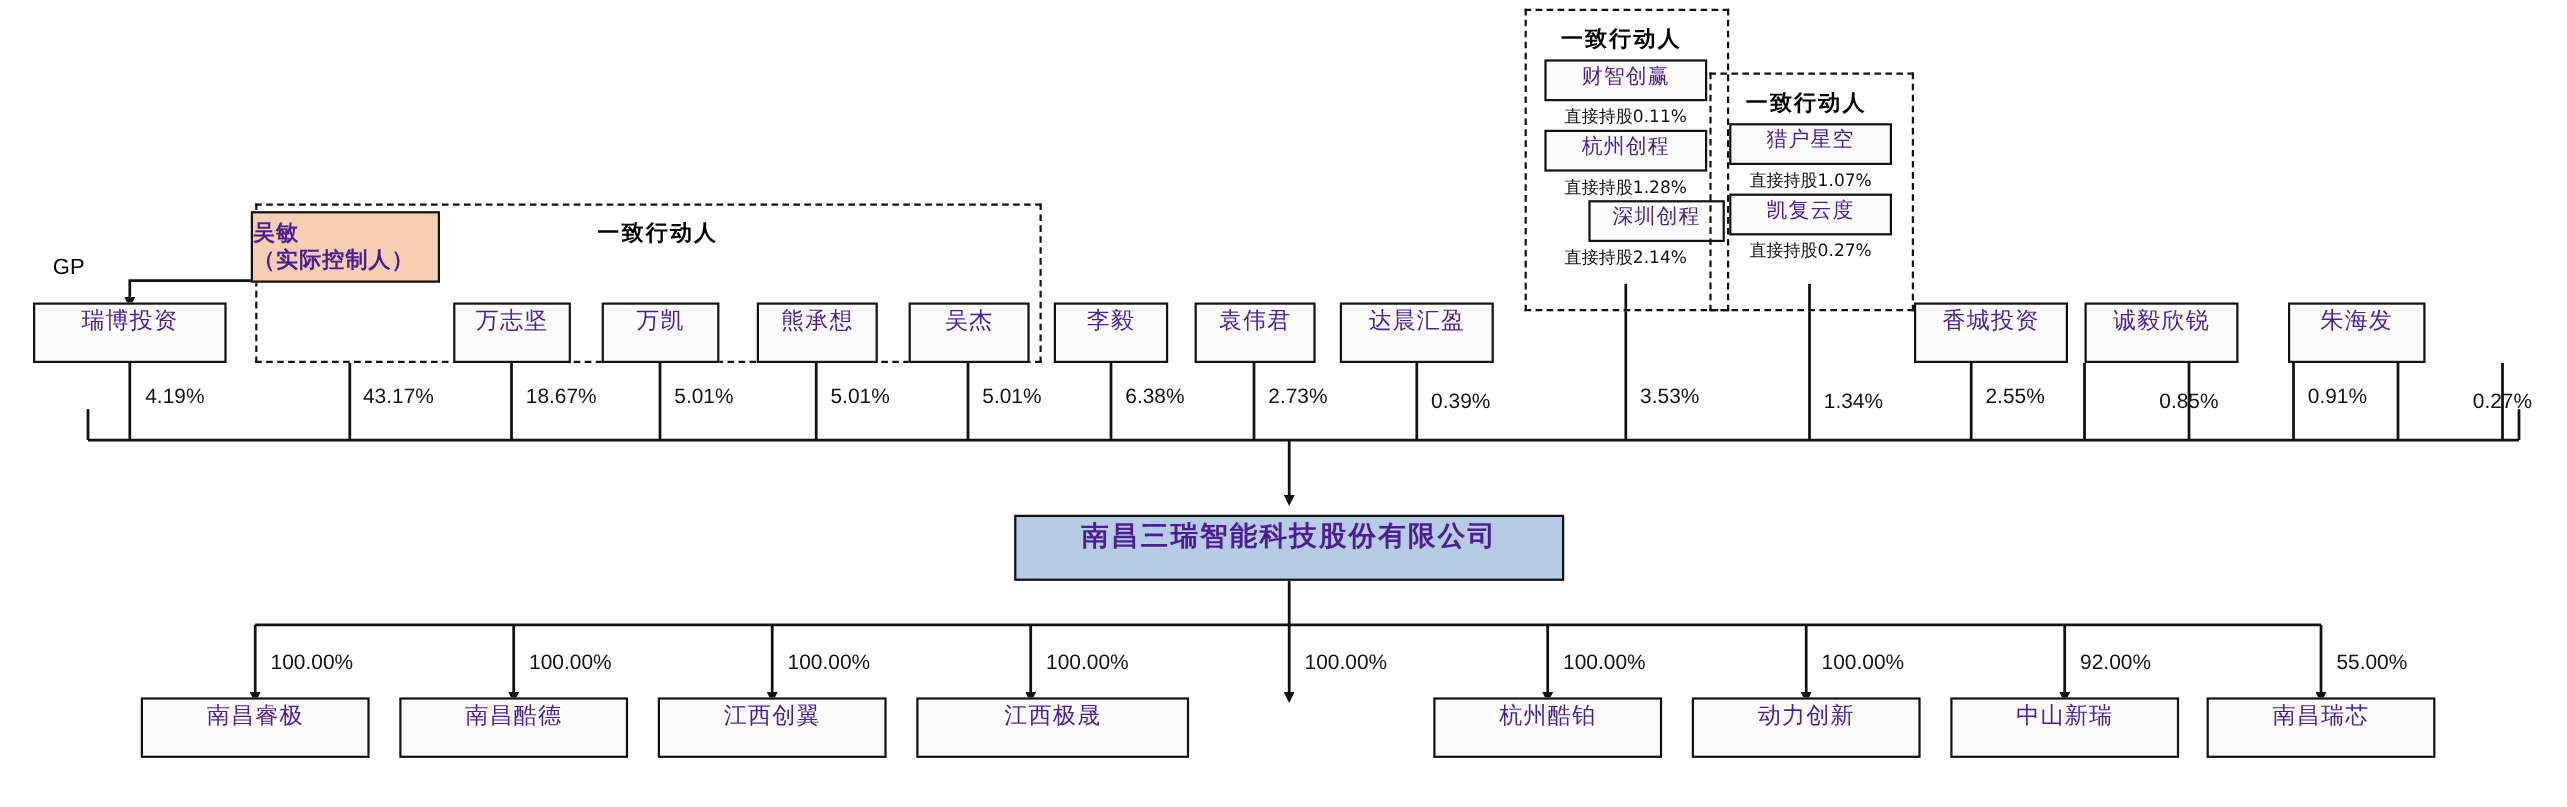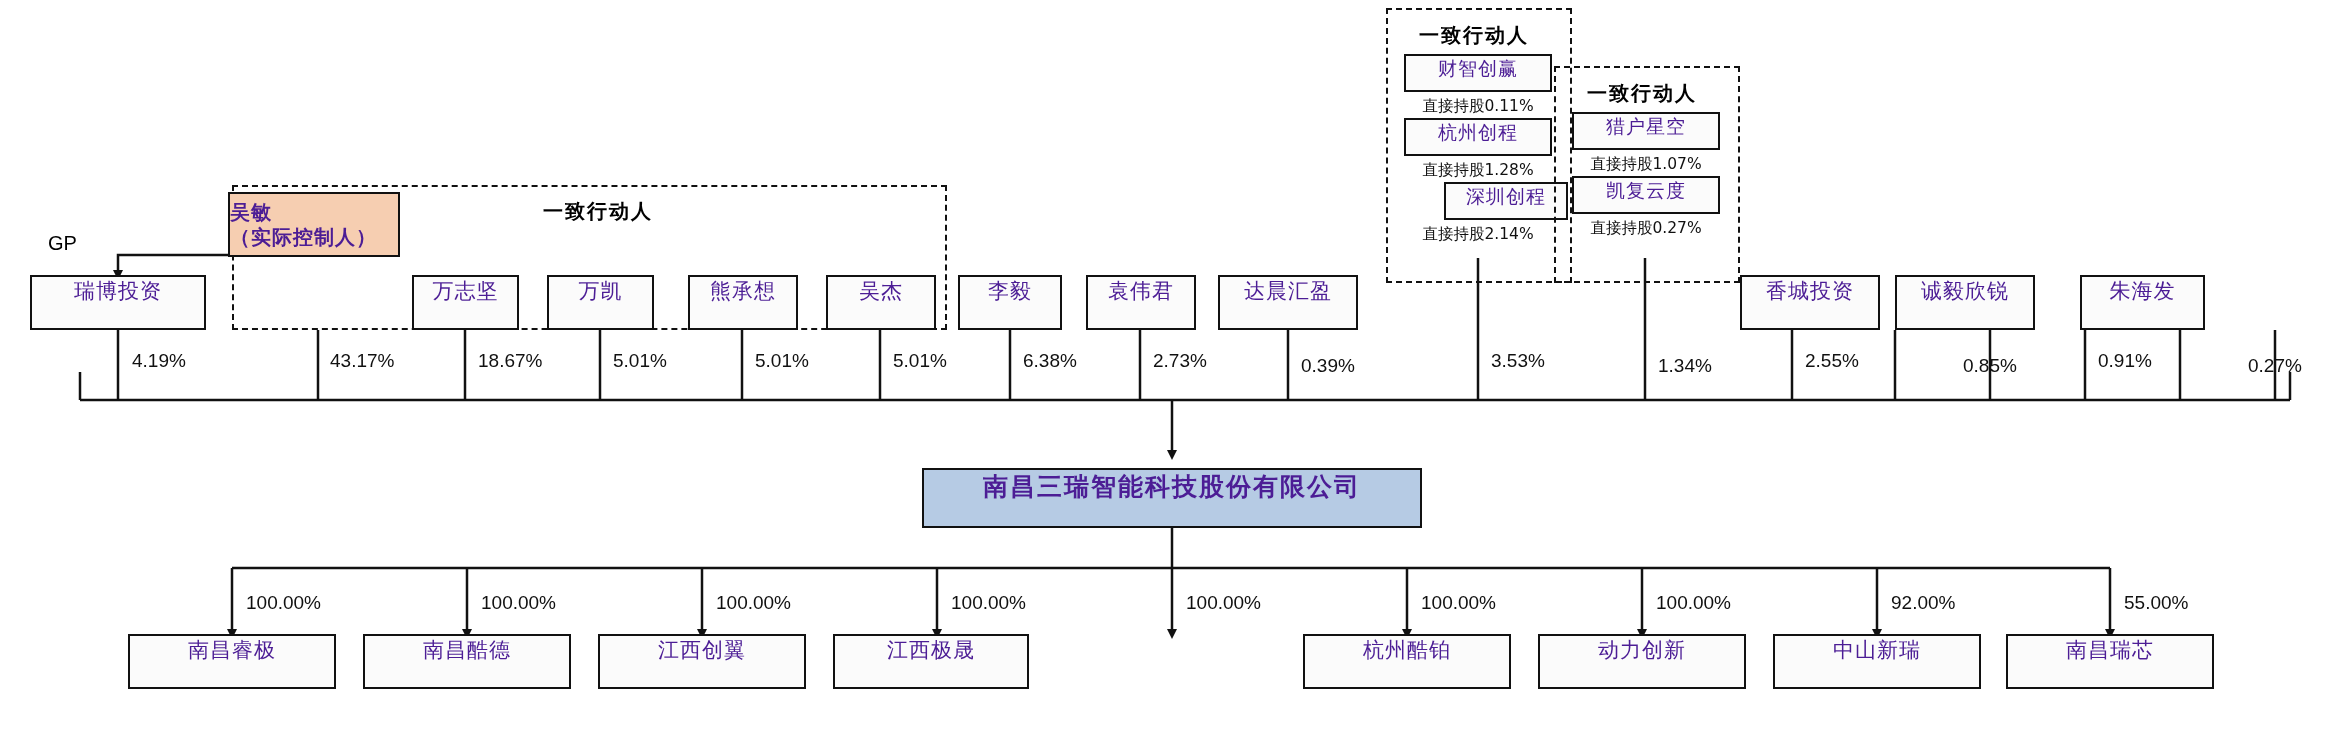--- a/index.html
+++ b/index.html
@@ -250,21 +250,21 @@
 
   <div class="ent-box" style="left:128px; top:634px; width:208px; height:55px;">
     <span>南昌睿极</span>
   </div>
   <div class="ent-box" style="left:363px; top:634px; width:208px; height:55px;">
     <span>南昌酷德</span>
   </div>
   <div class="ent-box" style="left:598px; top:634px; width:208px; height:55px;">
     <span>江西创翼</span>
   </div>
-  <div class="ent-box" style="left:833px; top:634px; width:196px; height:55px;">
+  <div class="ent-box" style="left:833px; top:634px; width:248px; height:55px;">
     <span>江西极晟</span>
   </div>
   <div class="ent-box" style="left:1303px; top:634px; width:208px; height:55px;">
     <span>杭州酷铂</span>
   </div>
   <div class="ent-box" style="left:1538px; top:634px; width:208px; height:55px;">
     <span>动力创新</span>
   </div>
   <div class="ent-box" style="left:1773px; top:634px; width:208px; height:55px;">
     <span>中山新瑞</span>

